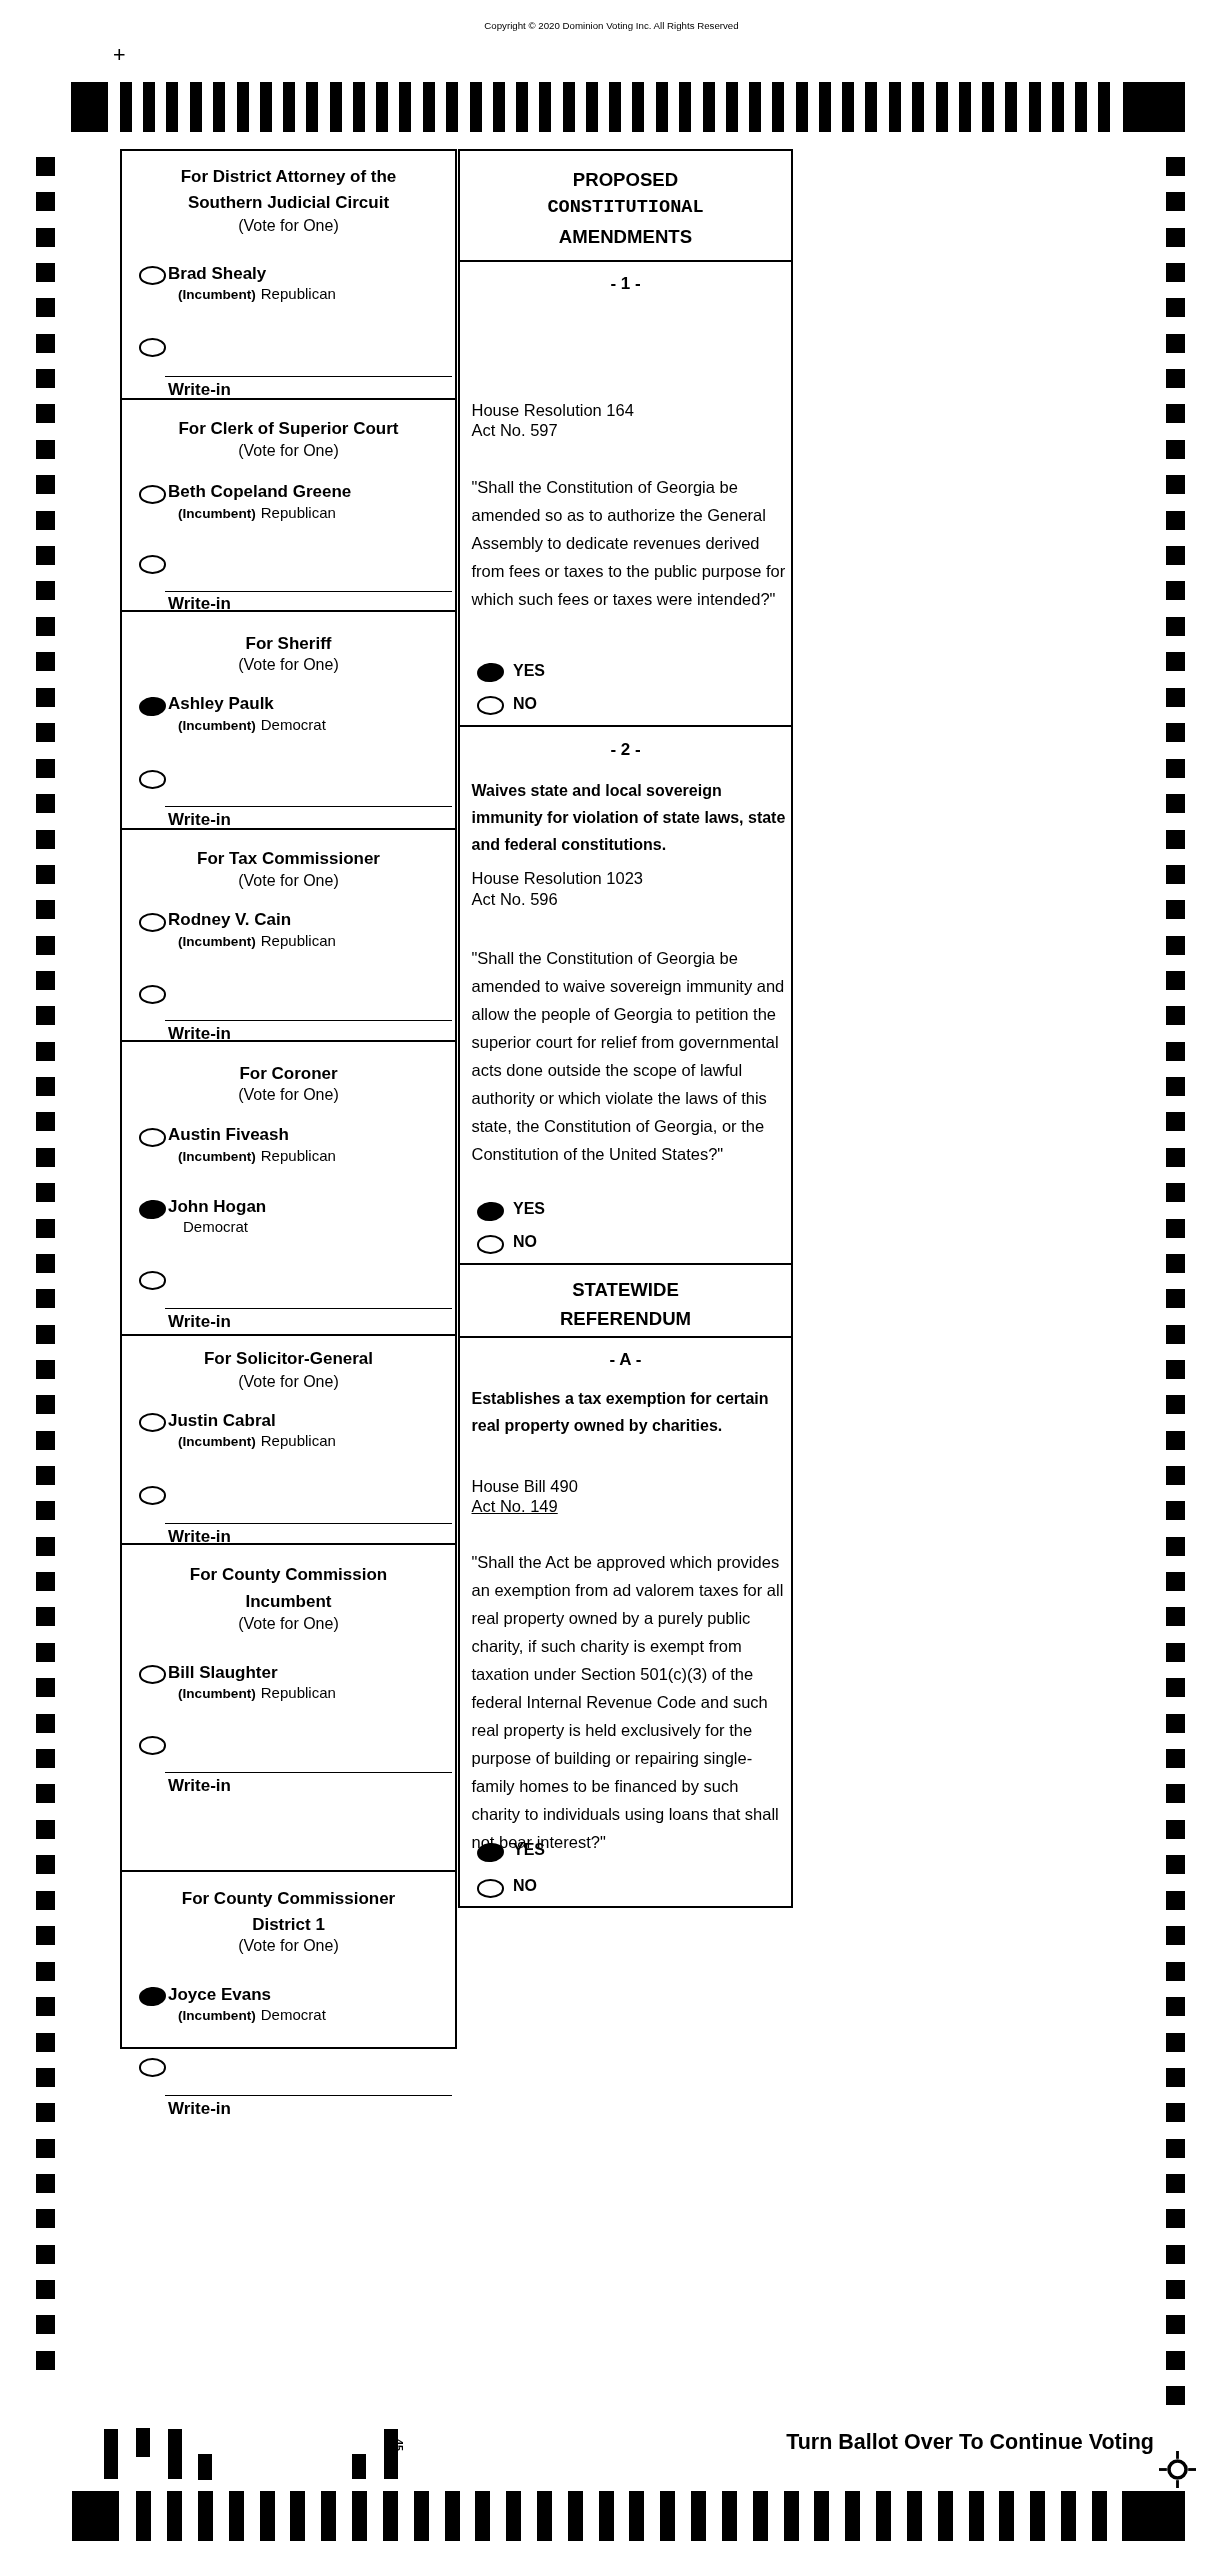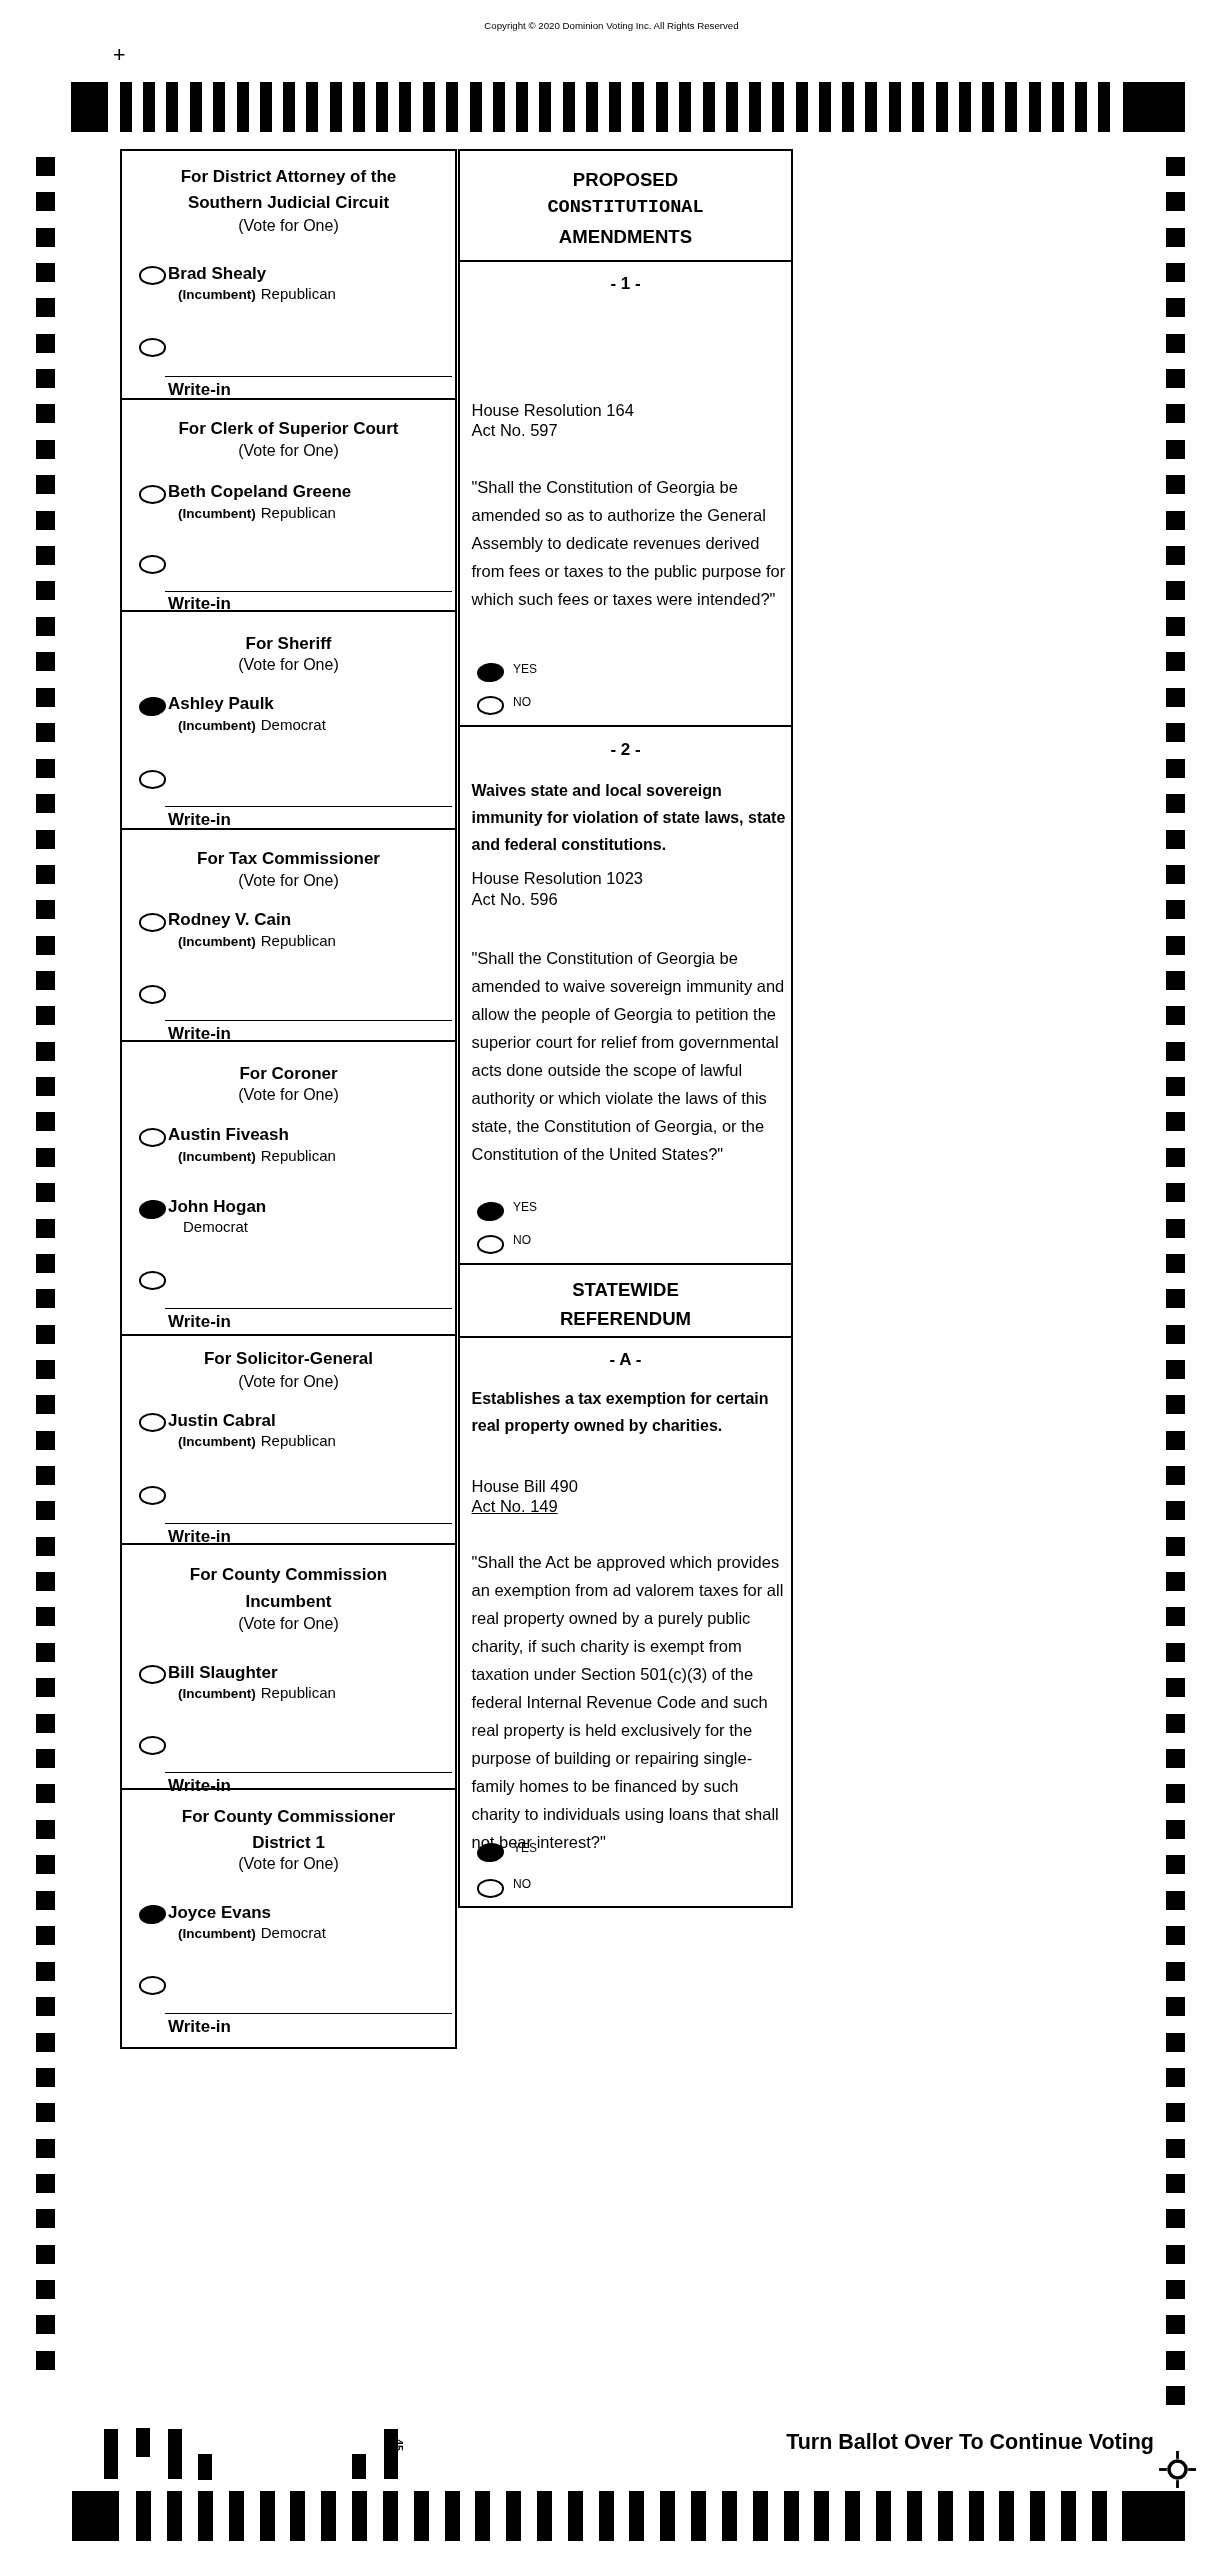--- a/index.html
+++ b/index.html
@@ -16,21 +16,21 @@
   .cand-name{left:46px;font-weight:bold;font-size:17px;white-space:nowrap}
   .cand-detail{left:56px;font-size:15px;white-space:nowrap}
   .qualifier{font-weight:bold;font-size:13.6px;margin-right:5px}
   .write-line{left:43px;right:2.9px;border-top:1.4px solid #000}
   .write-label{left:46px;font-weight:bold;font-size:17px}
   .header-line{left:0;right:0;text-align:center;font-weight:bold;font-size:18.6px;line-height:29px}
   .measure-number{left:0;right:0;text-align:center;font-weight:bold;font-size:17px}
   .measure-summary{left:11.5px;width:318px;font-weight:bold;font-size:16px;line-height:27px}
   .authority-line{left:11.5px;font-size:16.5px;line-height:21px}
   .question{left:11.5px;width:315px;font-size:16.5px;line-height:28px}
-  .opt-label{left:53px;font-weight:normal;font-size:12px}
+  .opt-label{left:53px;font-weight:bold;font-size:16px}
   .mark{background:#000}
   #copyright{top:20px;left:0;right:0;text-align:center;font-size:9.7px}
   #plus{left:113px;top:43px;font-size:21.5px;font-weight:400}
   #turnover{right:69px;top:2430px;font-weight:bold;font-size:21.5px;white-space:nowrap}
   #stub{left:393px;top:2439px;font-weight:bold;font-size:10.8px;transform:rotate(90deg);transform-origin:center}
   #crosshair{left:1159px;top:2451px}
 </style>
 </head>
 <body>
 
@@ -95,21 +95,21 @@
       <div class="box" style="height: 209px; border-top: 2.2px solid rgb(0, 0, 0);">
         <div class="contest-title" style="top: 10px;">For Solicitor-General</div>
         <div class="vote-for" style="top: 37px;">(Vote for One)</div>
         <div class="oval" style="top: 77px;"></div>
         <div class="cand-name" style="top: 75px;">Justin Cabral</div>
         <div class="cand-detail" style="top: 96px;"><span class="qualifier">(Incumbent)</span><span class="party">Republican</span></div>
         <div class="oval" style="top: 150px;"></div>
         <div class="write-line" style="top: 187px;"></div>
         <div class="write-label" style="top: 191px;">Write-in</div>
       </div>
-      <div class="box" style="height: 245px; border-top: 2.2px solid rgb(0, 0, 0); text-decoration: underline;">
+      <div class="box" style="height: 327px; border-top: 2.2px solid rgb(0, 0, 0); text-decoration: underline;">
         <div class="contest-title" style="top: 17px;">For County Commission</div>
         <div class="contest-title" style="top: 44px;">Incumbent</div>
         <div class="vote-for" style="top: 70px;">(Vote for One)</div>
         <div class="oval" style="top: 120px;"></div>
         <div class="cand-name" style="top: 118px;">Bill Slaughter</div>
         <div class="cand-detail" style="top: 139px;"><span class="qualifier">(Incumbent)</span><span class="party">Republican</span></div>
         <div class="oval" style="top: 191px;"></div>
         <div class="write-line" style="top: 227px;"></div>
         <div class="write-label" style="top: 231px;">Write-in</div>
       </div>

